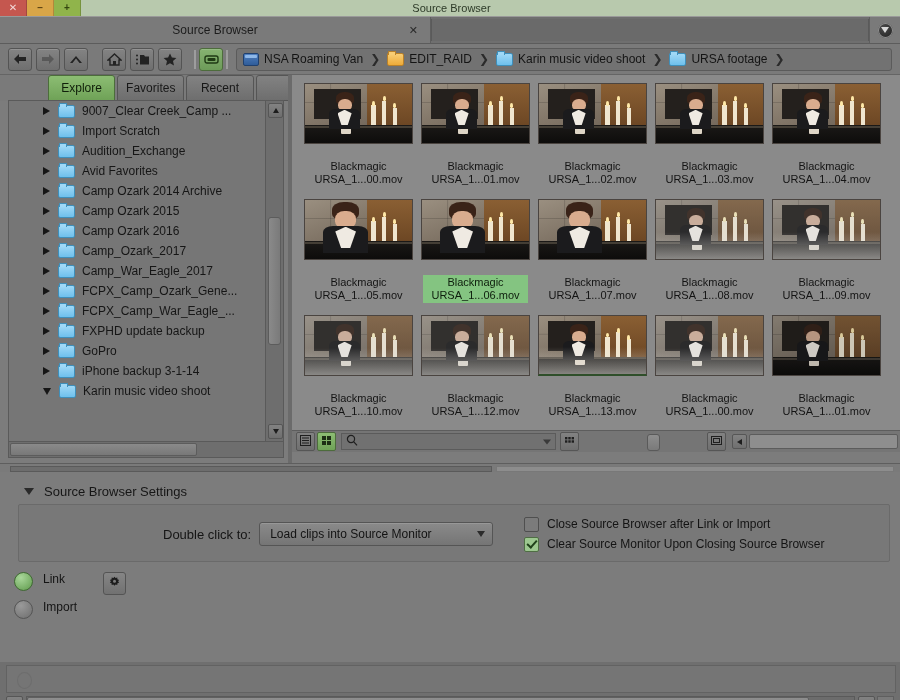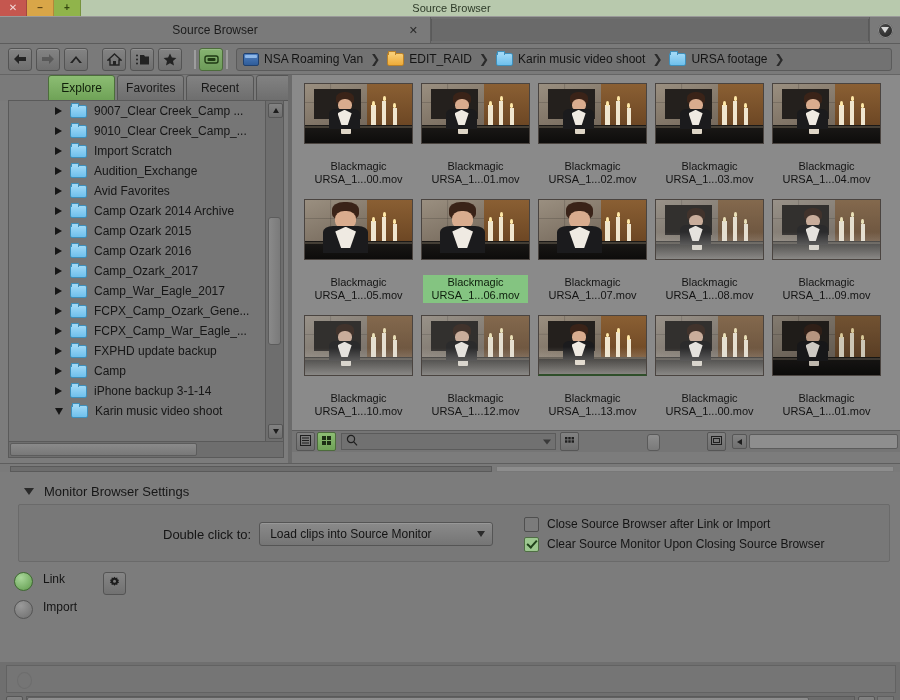--- a/index.html
+++ b/index.html
@@ -146,21 +146,21 @@
   .srctab.active{
     background:linear-gradient(#8cbd73,#6fa257);
     border-color:#4c6d3b;color:#10200a;margin-left:40px;
   }
   .srctab.blank{width:46px;}
   .treebox{
     position:absolute;left:8px;top:25px;width:274px;height:340px;
     background:#767676;border:1px solid #5a5a5a;
     overflow:hidden;
   }
-  .treelist{position:absolute;left:16px;top:0;width:256px;height:340px;overflow:hidden;}
+  .treelist{position:absolute;left:4px;top:0;width:256px;height:340px;overflow:hidden;}
   .trow{
     height:20px;display:flex;align-items:center;padding-left:30px;gap:7px;
   }
   .trow .tw{
     width:0;height:0;flex:none;
     border-top:4.5px solid transparent;border-bottom:4.5px solid transparent;
     border-left:7px solid #161616;margin-right:1px;
   }
   .trow.open .tw{
     border-left:4.5px solid transparent;border-right:4.5px solid transparent;
@@ -532,25 +532,20 @@
         <div class="treebox">
           <div class="treelist" id="treelist">
               <div class="trow">
                 <span class="tw"></span>
                 <span class="ic-folder"></span>
                 <span class="nm">9007_Clear Creek_Camp ...</span>
               </div>
               <div class="trow">
                 <span class="tw"></span>
                 <span class="ic-folder"></span>
-                <span class="nm">9010_Clear Creek_Camp_...</span>
-              </div>
-              <div class="trow">
-                <span class="tw"></span>
-                <span class="ic-folder"></span>
                 <span class="nm">Import Scratch</span>
               </div>
               <div class="trow">
                 <span class="tw"></span>
                 <span class="ic-folder"></span>
                 <span class="nm">Audition_Exchange</span>
               </div>
               <div class="trow">
                 <span class="tw"></span>
                 <span class="ic-folder"></span>
@@ -592,21 +587,21 @@
                 <span class="nm">FCPX_Camp_War_Eagle_...</span>
               </div>
               <div class="trow">
                 <span class="tw"></span>
                 <span class="ic-folder"></span>
                 <span class="nm">FXPHD update backup</span>
               </div>
               <div class="trow">
                 <span class="tw"></span>
                 <span class="ic-folder"></span>
-                <span class="nm">Camp</span>
+                <span class="nm">GoPro</span>
               </div>
               <div class="trow">
                 <span class="tw"></span>
                 <span class="ic-folder"></span>
                 <span class="nm">iPhone backup 3-1-14</span>
               </div>
               <div class="trow open">
                 <span class="tw"></span>
                 <span class="ic-folder"></span>
                 <span class="nm">Karin music video shoot</span>
@@ -1118,21 +1113,21 @@
 
     <div class="hsplit">
       <div class="gripA"></div>
       <div class="gripB"></div>
     </div>
 
     <div class="settings">
 
       <div class="disc-head">
         <span class="tw"></span>
-        <span class="ttl">Monitor Browser Settings</span>
+        <span class="ttl">Source Browser Settings</span>
       </div>
 
       <div class="setbox">
         <div class="dblrow">
           <span class="lbl">Double click to:</span>
           <span class="combo">
             <span>Load clips into Source Monitor</span>
             <span class="caret"></span>
           </span>
         </div>

